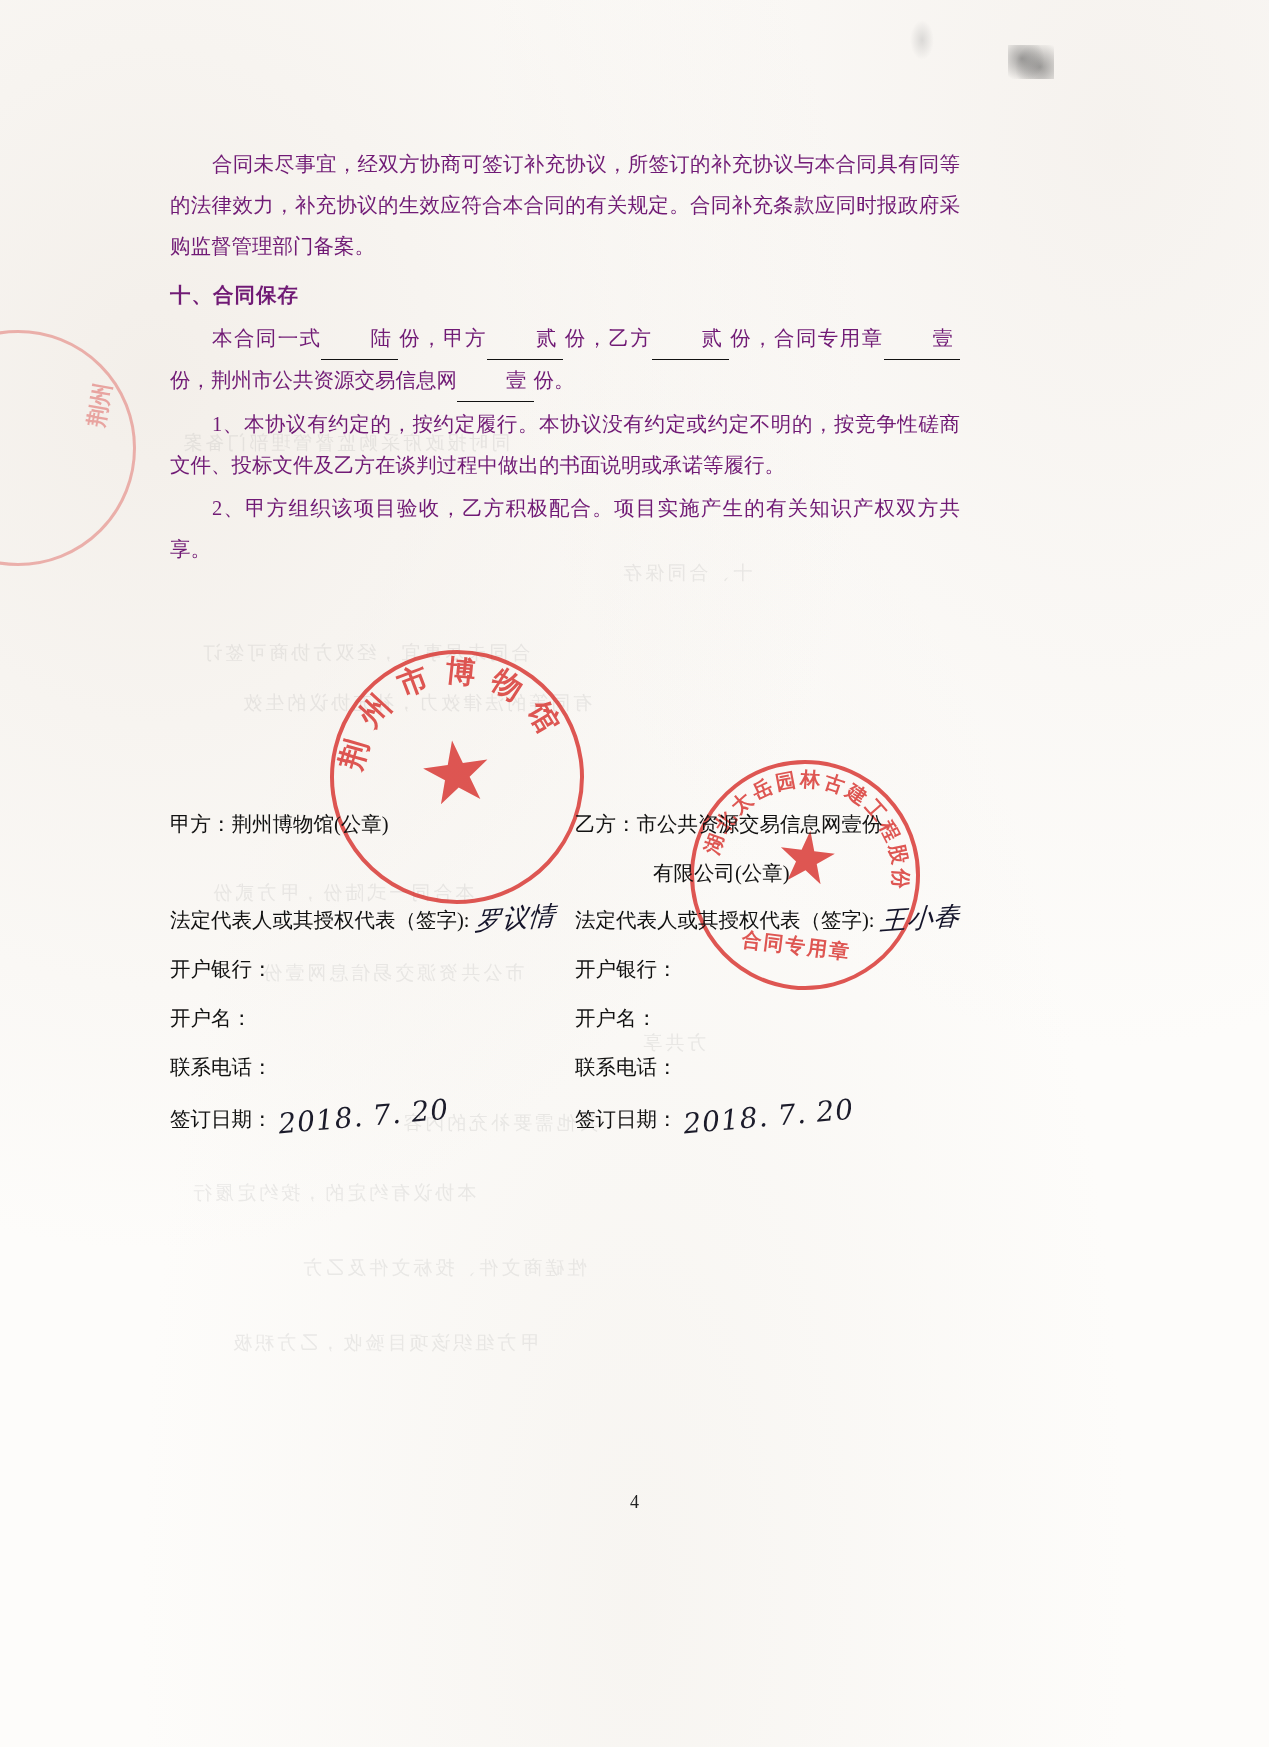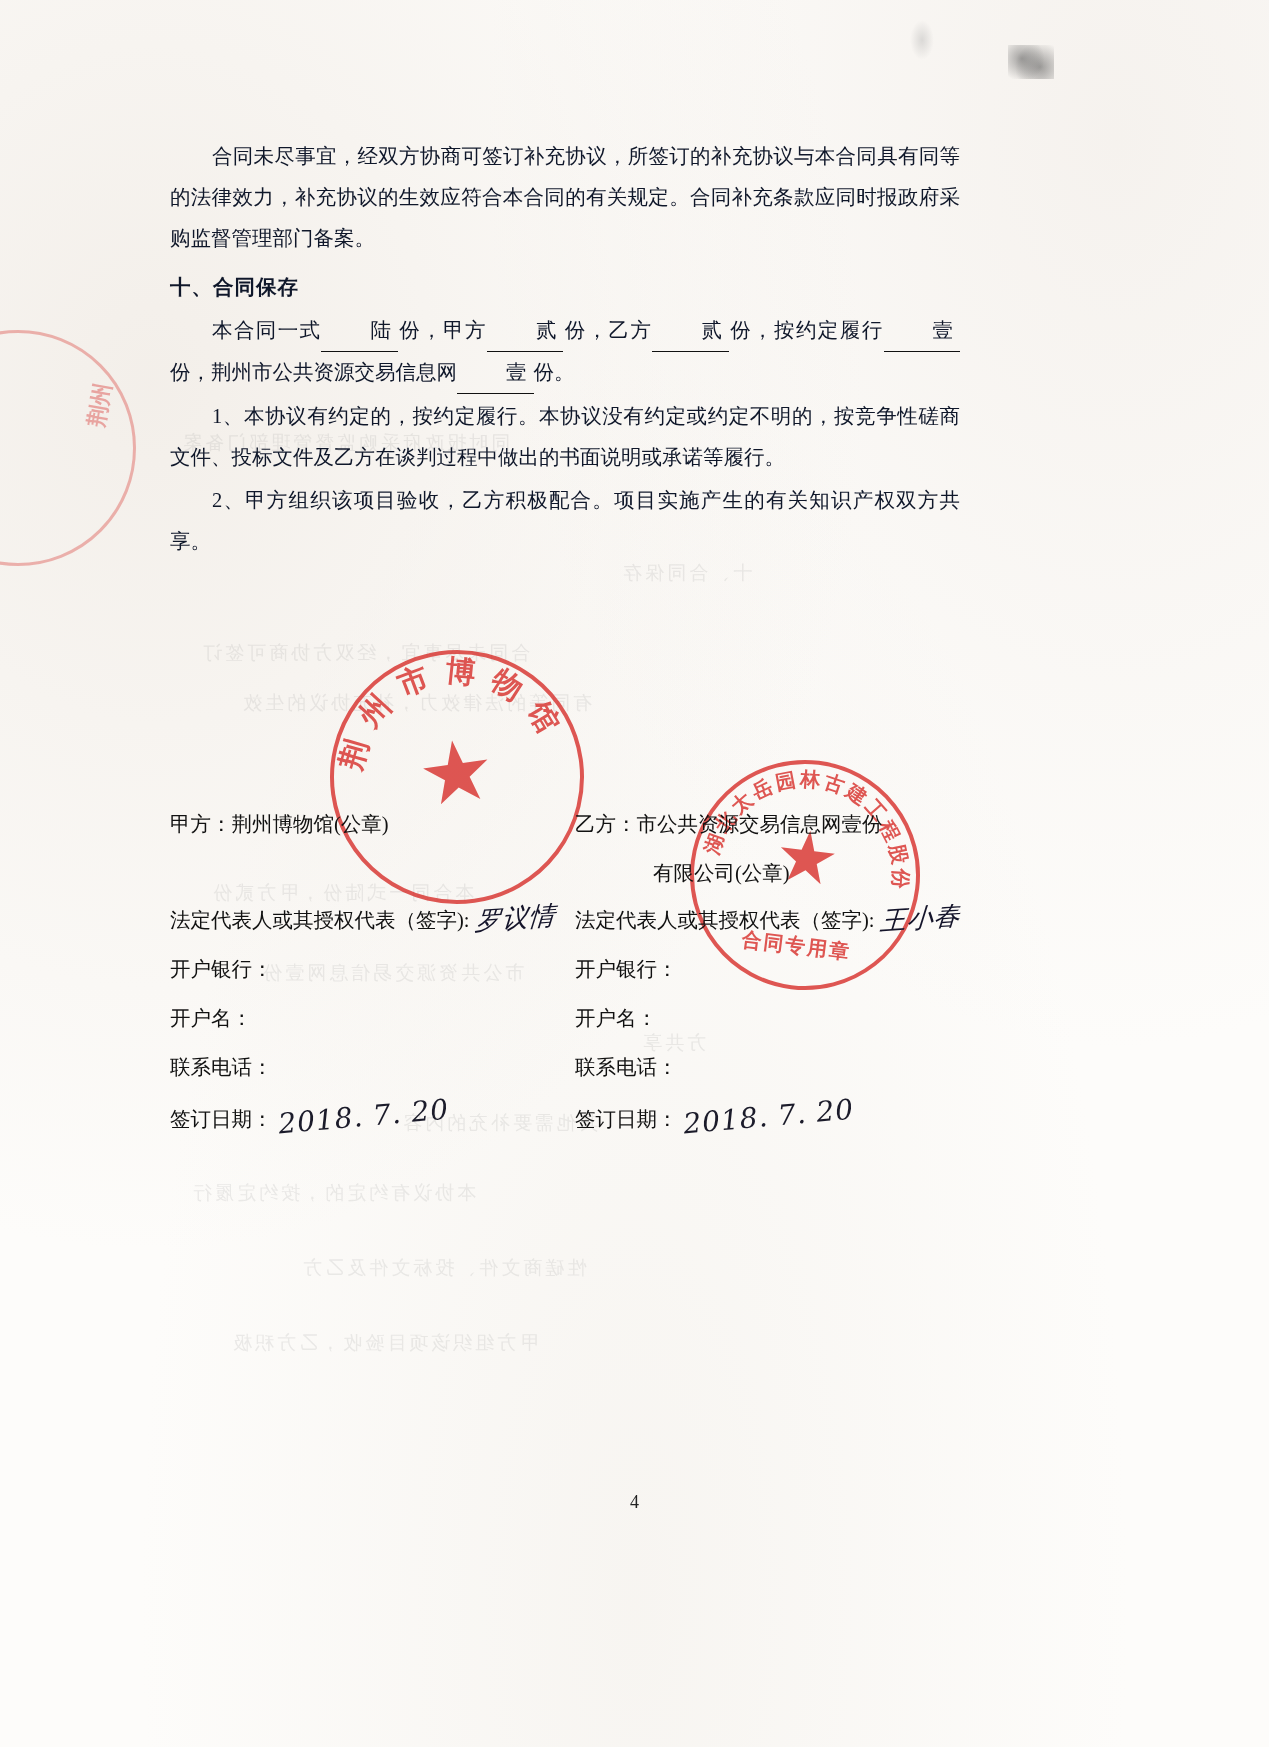--- a/index.html
+++ b/index.html
@@ -36,23 +36,23 @@
     letter-spacing: 3px;
     white-space: nowrap;
     transform: scaleX(-1);
     pointer-events: none;
     user-select: none;
   }
 
   .content {
     position: absolute;
     left: 170px;
-    top: 136px;
+    top: 144px;
     width: 790px;
-    color: #0f172a;
+    color: #701a75;
     font-size: 20.5px;
     line-height: 41px;
   }
   .para {
     text-align: justify;
     margin: 0 0 2px 0;
   }
   .indent {
     text-indent: 42px;
   }
@@ -241,21 +241,21 @@
   <div class="stamp-edge"></div>
   <div class="stamp-edge-txt">荆州</div>
 
   <div class="content">
 
     <p class="para indent">合同未尽事宜，经双方协商可签订补充协议，所签订的补充协议与本合同具有同等的法律效力，补充协议的生效应符合本合同的有关规定。合同补充条款应同时报政府采购监督管理部门备案。</p>
 
     <p class="heading">十、合同保存</p>
 
     <p class="para indent">
-      <span>本合同一式</span><span class="ul">陆</span><span>份，甲方</span><span class="ul">贰</span><span>份，乙方</span><span class="ul">贰</span><span>份，按约定履行</span><span class="ul">壹</span><span>份，荆州市公共资源交易信息网</span><span class="ul">壹</span><span>份。</span>
+      <span>本合同一式</span><span class="ul">陆</span><span>份，甲方</span><span class="ul">贰</span><span>份，乙方</span><span class="ul">贰</span><span>份，合同专用章</span><span class="ul">壹</span><span>份，荆州市公共资源交易信息网</span><span class="ul">壹</span><span>份。</span>
     </p>
 
 
     <p class="para indent">1、本协议有约定的，按约定履行。本协议没有约定或约定不明的，按竞争性磋商文件、投标文件及乙方在谈判过程中做出的书面说明或承诺等履行。</p>
     <p class="para indent">2、甲方组织该项目验收，乙方积极配合。项目实施产生的有关知识产权双方共享。</p>
   </div>
 
   <div class="stamp stamp-a">
     <svg class="stamp-arc" viewBox="0 0 246 246" aria-hidden="true">
       <defs>

